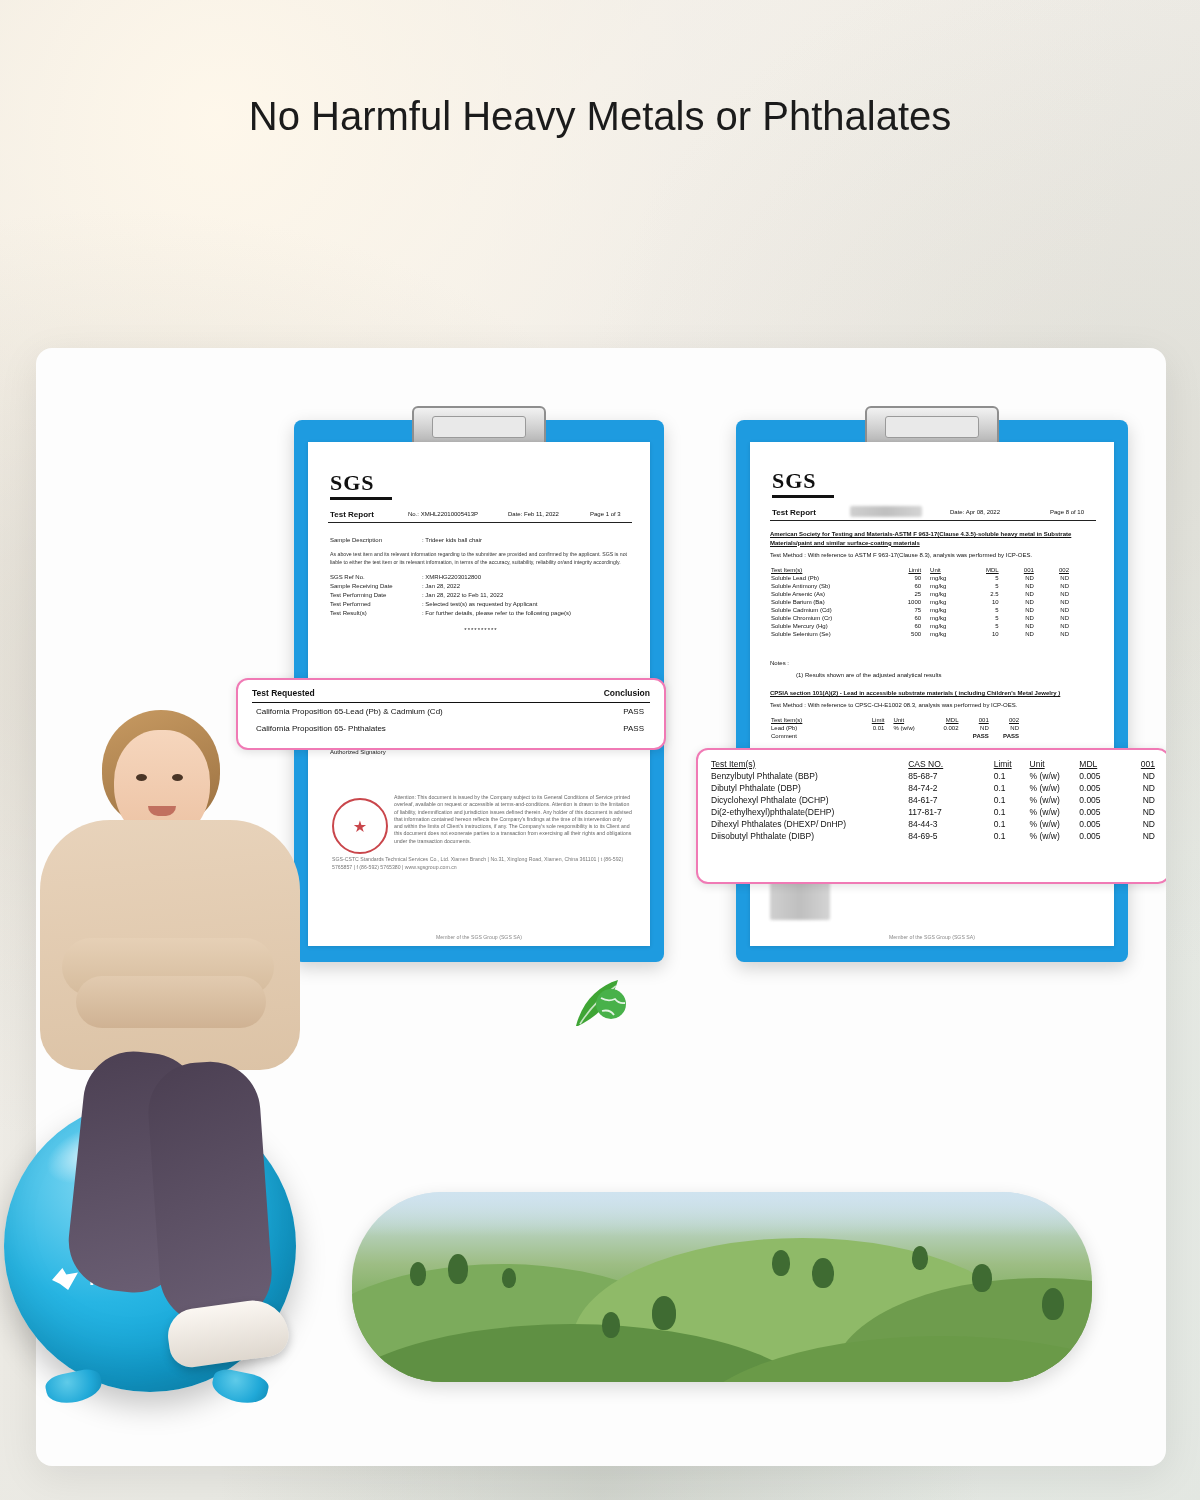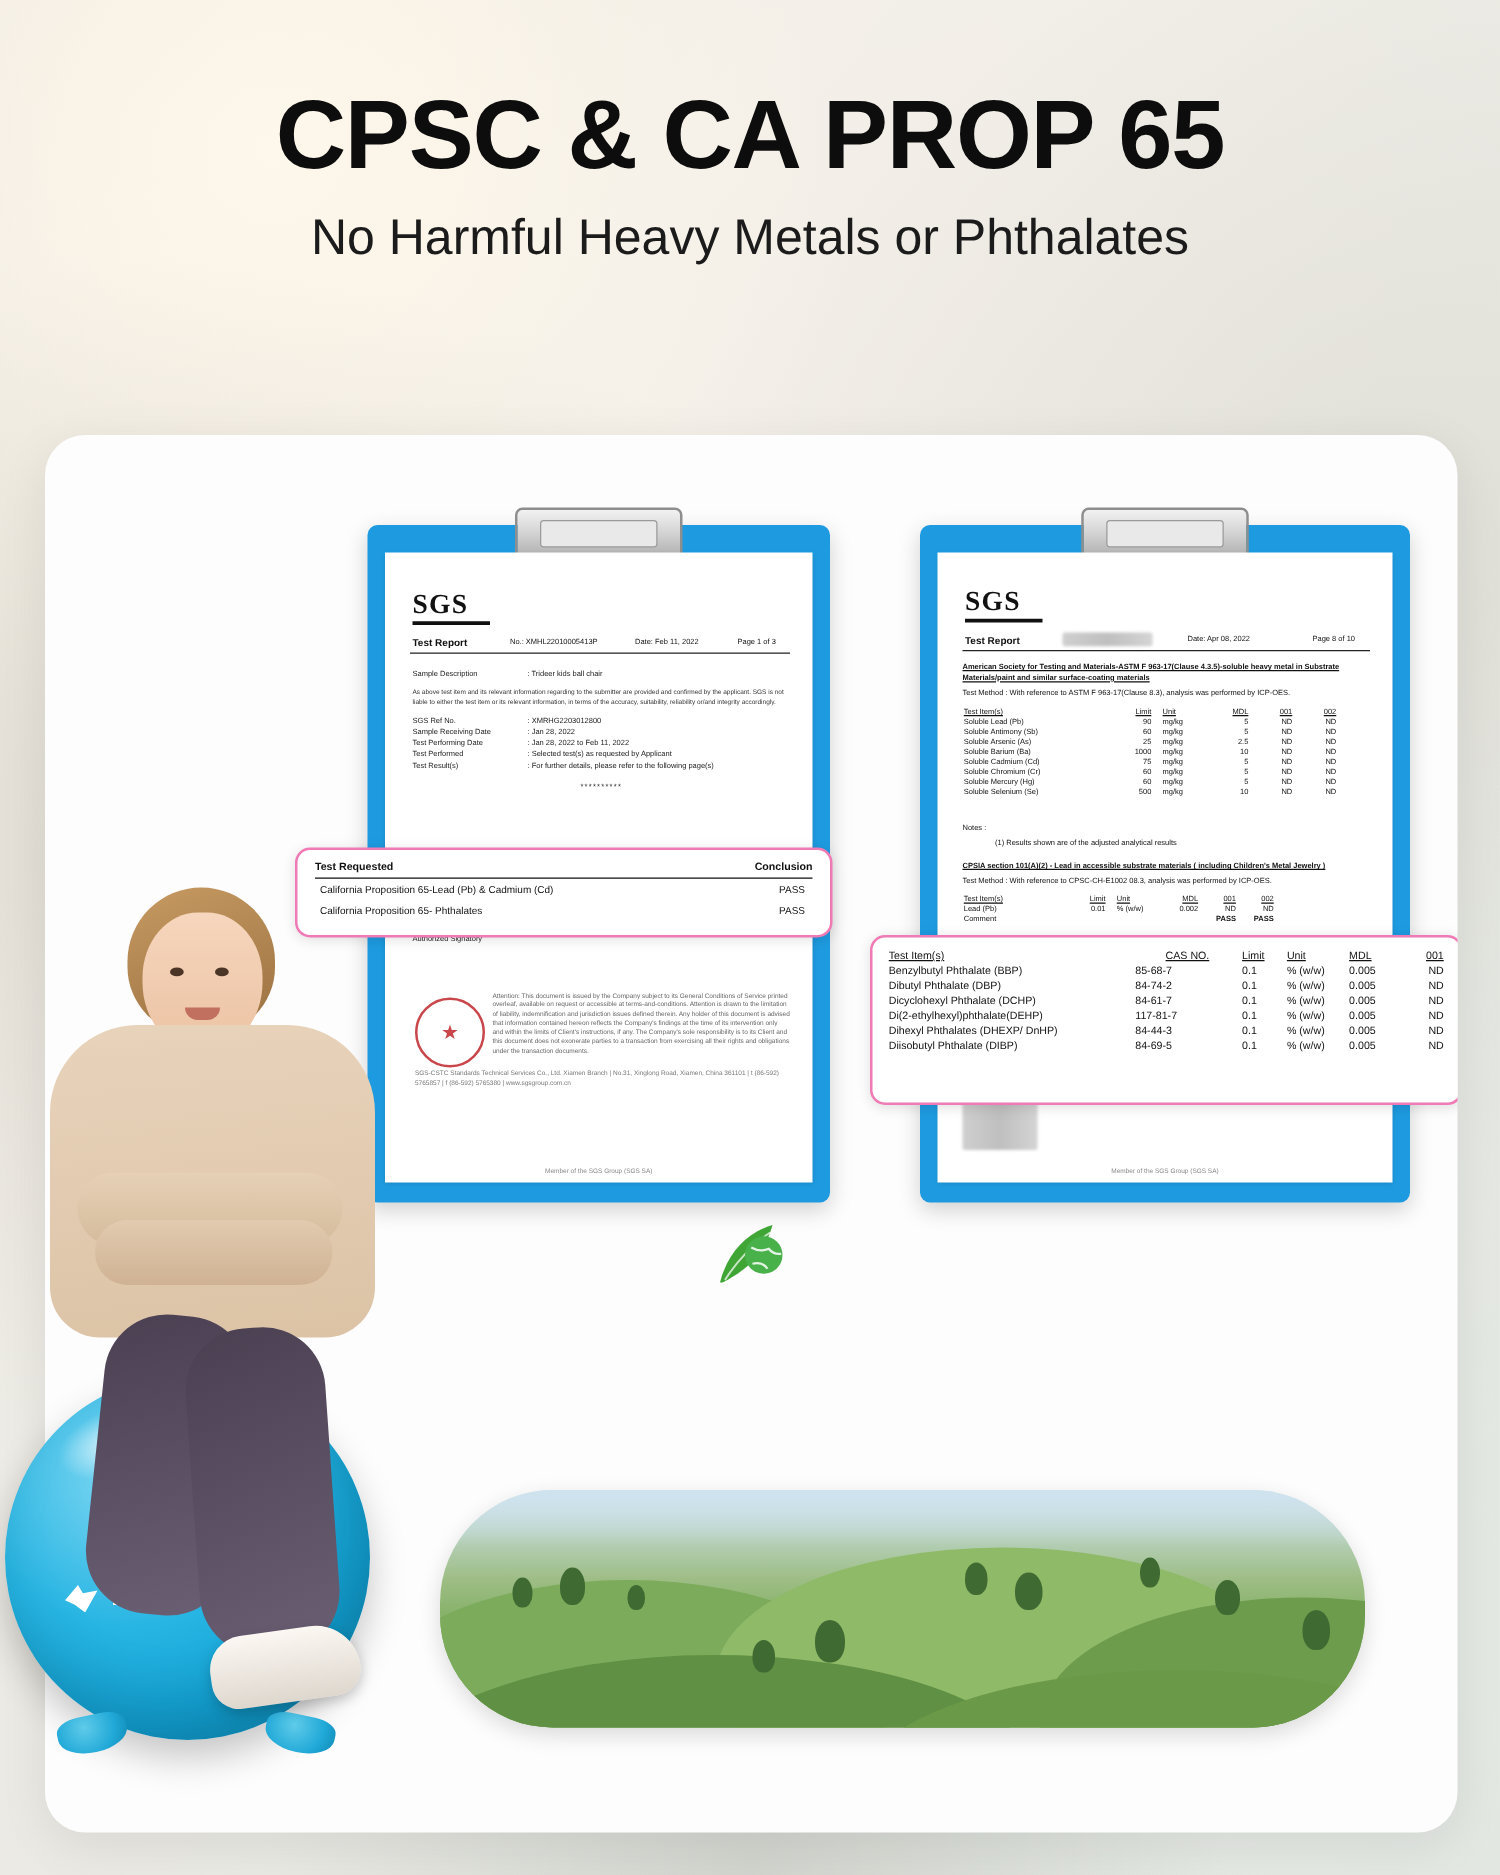--- a/index.html
+++ b/index.html
@@ -30,21 +30,21 @@
     font-size:62px;font-weight:bold;letter-spacing:-0.5px;color:#0d0d0d;
     line-height:1.05;margin-top:16px;white-space:nowrap;
   }
   .h3{
     font-size:40px;color:#1b1b1b;margin-top:24px;font-weight:normal;
   }
 
   
   .card{
     position:absolute;left:36px;top:348px;width:1130px;height:1118px;
-    background:#fdfdfd;border-radius:32px;
+    background:#fdfdfd;border-radius:16px;
     box-shadow:0 10px 40px rgba(0,0,0,0.08);
     overflow:hidden;
   }
 
   
   .clip{position:absolute;background:#1e9be0;border-radius:8px;
         box-shadow:0 6px 18px rgba(0,0,0,0.18);}
   .clip .clip-top{
     position:absolute;left:50%;transform:translateX(-50%);top:-14px;
     width:130px;height:46px;border-radius:6px;
@@ -120,21 +120,20 @@
   .leg{position:absolute;border-radius:50px;background:linear-gradient(160deg,#4b3f52,#6b5f74);}
   .shoe{position:absolute;width:120px;height:58px;border-radius:30px 40px 24px 24px;background:linear-gradient(180deg,#fbf7f2,#ded7ce);
         box-shadow:0 4px 10px rgba(0,0,0,0.2);}
 </style>
 </head>
 <body>
 
 <div class="bg-texture"></div>
 
 <div class="head">
-  <div class="h1">CPSC &amp; CA PROP 65</div>
   <div class="h3">No Harmful Heavy Metals or Phthalates</div>
 </div>
 
 <div class="card">
 
   <div class="clip" style="left:258px;top:72px;width:370px;height:542px;">
     <div class="clip-top"></div>
     <div class="paper">
 
       <div style="position:absolute;left:22px;top:28px;">
@@ -356,21 +355,21 @@
       </div>
       <div class="tiny" style="position:absolute;left:0;right:0;bottom:4px;text-align:center;color:#888;">Member of the SGS Group (SGS SA)</div>
     </div>
   </div>
 
   <div class="hl" style="left:660px;top:400px;width:470px;height:132px;">
     <table style="position:absolute;left:12px;top:8px;width:446px;border-collapse:collapse;font-size:8.5px;color:#111;">
       <thead>
           <tr>
         <th style="text-align:left;text-decoration:underline;font-weight:normal;width:196px;">Test Item(s)</th>
-        <th style="text-align:center;text-decoration:underline;font-weight:normal;width:84px;">CAS NO.</th>
+        <th style="text-align:left;text-decoration:underline;font-weight:normal;width:84px;">CAS NO.</th>
         <th style="text-align:left;text-decoration:underline;font-weight:normal;width:34px;">Limit</th>
         <th style="text-align:left;text-decoration:underline;font-weight:normal;width:48px;">Unit</th>
         <th style="text-align:left;text-decoration:underline;font-weight:normal;width:44px;">MDL</th>
         <th style="text-align:right;text-decoration:underline;font-weight:normal;width:30px;">001</th>
       </tr>
         </thead>
       <tbody>
         <tr>
             <td>Benzylbutyl Phthalate (BBP)</td>
             <td>85-68-7</td>

